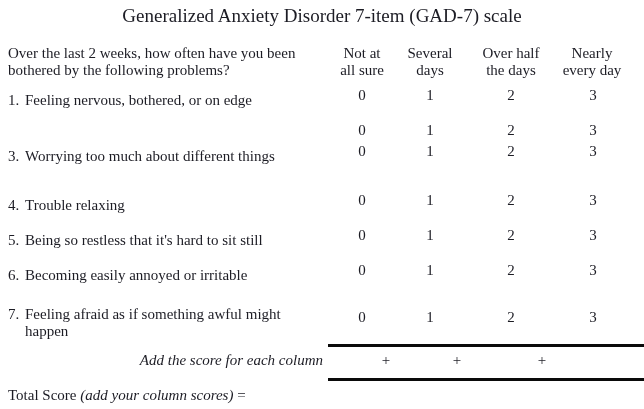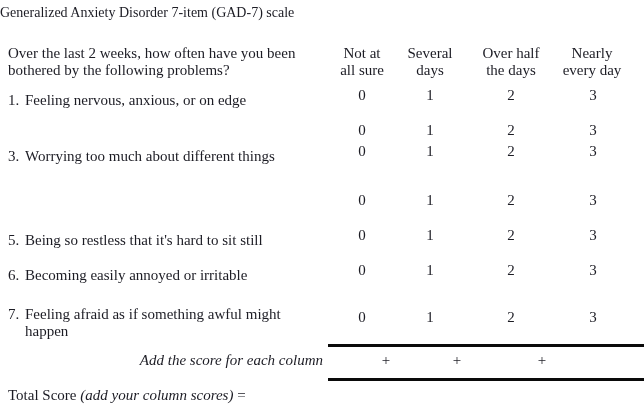--- a/index.html
+++ b/index.html
@@ -10,21 +10,22 @@
     background: #ffffff;
     font-family: "Liberation Serif", "DejaVu Serif", serif;
     font-size: 15px;
     color: #1c1c24;
     overflow: hidden;
   }
   .title {
     position: absolute;
     top: 5px; left: 0;
     width: 100%;
-    font-size: 14px;
+    text-align: center;
+    font-size: 19px;
   }
   .header-question {
     position: absolute;
     left: 8px; top: 45px;
     width: 330px;
     line-height: 17px;
   }
   .colhead {
     position: absolute;
     top: 45px;
@@ -101,21 +102,21 @@
   <div class="colhead" style="left:592px">
     <div>Nearly</div>
     <div>every day</div>
   </div>
   <div class="colhead" style="left:511px">
     <div>Over half</div>
     <div>the days</div>
   </div>
 
   <div class="row" style="top:87px">
-    <div class="q"><span class="num">1.</span><span>Feeling nervous, anxious, or on edge</span></div>
+    <div class="q"><span class="num">1.</span><span>Feeling nervous, bothered, or on edge</span></div>
     <div class="sc" style="left:362px">0</div>
     <div class="sc" style="left:430px">1</div>
     <div class="sc" style="left:511px">2</div>
     <div class="sc" style="left:593px">3</div>
   </div>
 
   <div class="row" style="top:122px">
     <div class="sc" style="left:362px">0</div>
     <div class="sc" style="left:430px">1</div>
     <div class="sc" style="left:511px">2</div>
@@ -124,20 +125,21 @@
 
   <div class="row" style="top:143px">
     <div class="q"><span class="num">3.</span><span>Worrying too much about different things</span></div>
     <div class="sc" style="left:362px">0</div>
     <div class="sc" style="left:430px">1</div>
     <div class="sc" style="left:511px">2</div>
     <div class="sc" style="left:593px">3</div>
   </div>
 
   <div class="row" style="top:192px">
+    <div class="q"><span class="num">4.</span><span>Trouble relaxing</span></div>
     <div class="sc" style="left:362px">0</div>
     <div class="sc" style="left:430px">1</div>
     <div class="sc" style="left:511px">2</div>
     <div class="sc" style="left:593px">3</div>
   </div>
 
   <div class="row" style="top:227px">
     <div class="q"><span class="num">5.</span><span>Being so restless that it's hard to sit still</span></div>
     <div class="sc" style="left:362px">0</div>
     <div class="sc" style="left:430px">1</div>

